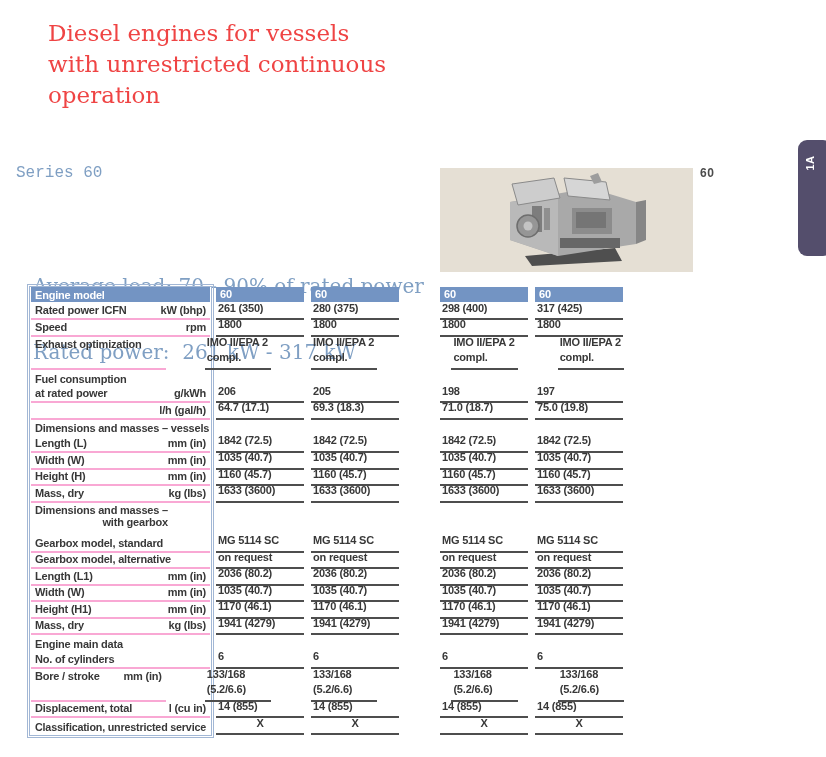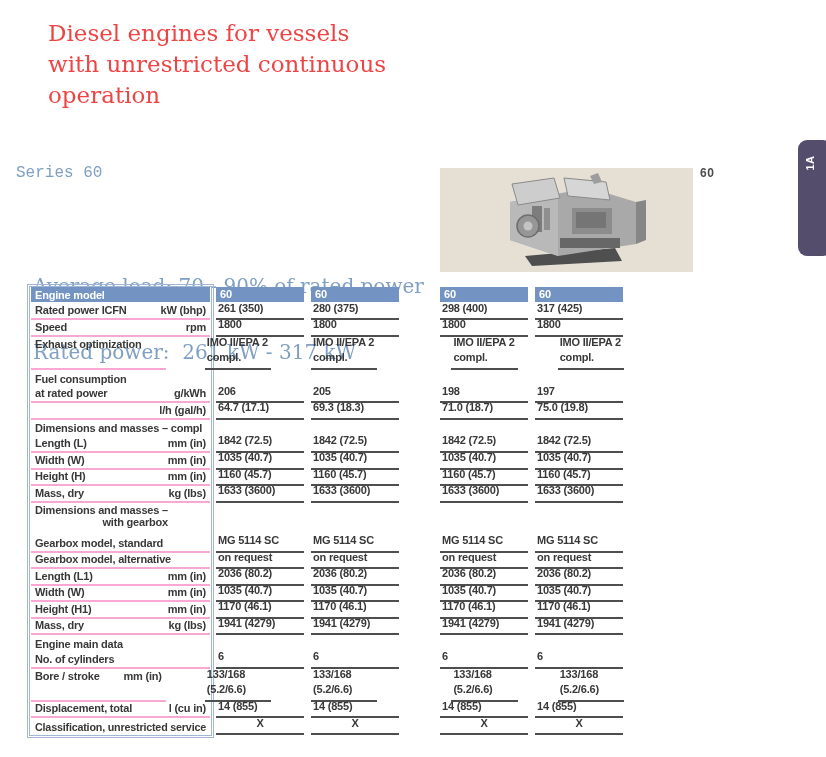--- a/index.html
+++ b/index.html
@@ -198,21 +198,21 @@
         </div>
         <div class="vc rule">
           <div>71.0 (18.7)</div>
         </div>
         <div class="vc rule">
           <div>75.0 (19.8)</div>
         </div>
       </div>
       <div class="t-row">
         <div class="lc sec">
-          <div class="lab">Dimensions and masses – compl</div>
+          <div class="lab">Dimensions and masses – vessels</div>
         </div>
       </div>
       <div class="t-row">
         <div class="lc rule">
           <div class="lab">Length (L)</div>
           <div class="unit">mm (in)</div>
         </div>
         <div class="vc rule">
           <div>1842 (72.5)</div>
         </div>

